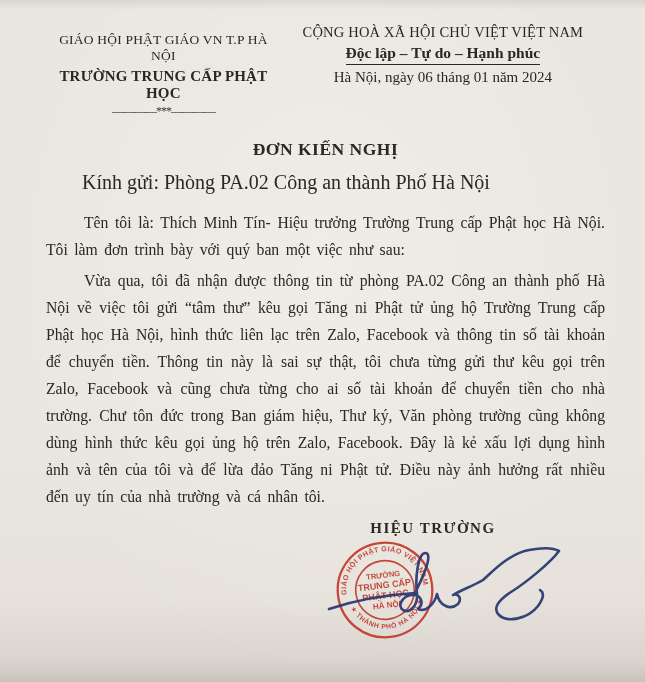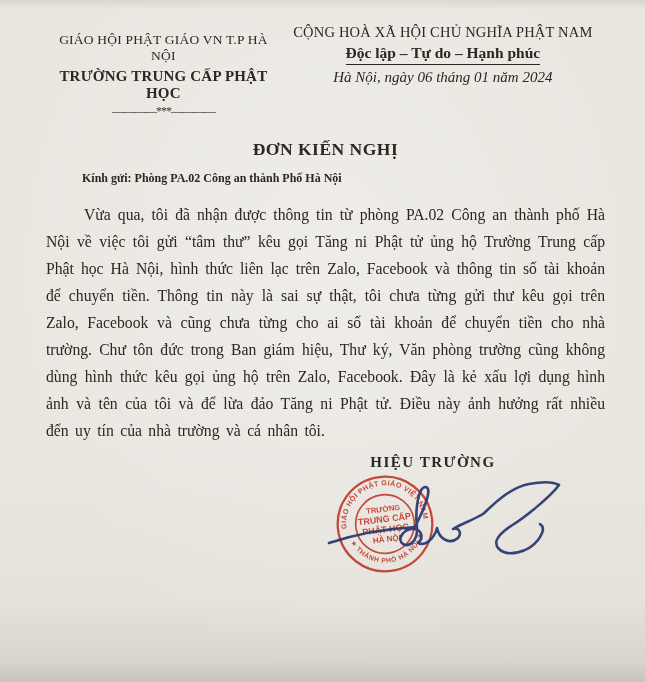--- a/index.html
+++ b/index.html
@@ -19,24 +19,24 @@
   
   .hdr{display:flex;}
   .hdr-left{width:42%;text-align:center;padding-top:8px;}
   .hdr-right{width:58%;text-align:center;}
   .org1{font-size:13.5px;letter-spacing:.2px;}
   .org2{font-size:15px;font-weight:bold;margin-top:4px;letter-spacing:.2px;}
   .sep{font-size:12px;margin-top:2px;color:#3a362f;letter-spacing:-1px;}
   .nat1{font-size:14.5px;letter-spacing:.2px;}
   .motto{display:inline-block;font-size:15.5px;font-weight:bold;margin-top:3px;
          border-bottom:1.5px solid #2b2721;padding-bottom:2px;}
-  .pdate{font-size:15px;font-style:italic;margin-top:4px;}
+  .pdate{font-size:15px;margin-top:4px;}
   
   .title{text-align:center;font-weight:bold;font-size:17.5px;margin-top:20px;letter-spacing:.5px;}
-  .recipient{font-weight:bold;font-size:12px;margin:11px 0 15px 0;padding-left:36px;}
+  .recipient{font-weight:normal;font-size:20px;margin:11px 0 15px 0;padding-left:36px;}
   p.para{font-size:15.7px;line-height:27px;text-align:justify;text-indent:38px;
          word-spacing:2.5px;margin:4px 0 0 0;}
   p.closing{text-align:left;}
   
   .sign{width:300px;margin:10px 22px 0 auto;text-align:center;}
   .role{font-size:15px;font-weight:bold;letter-spacing:1.5px;}
   .seal{position:relative;height:114px;}
   .stamp-svg{position:absolute;left:50px;top:1px;width:104px;height:104px;opacity:.92;}
   .sig-svg{position:absolute;left:38px;top:6px;width:254px;height:100px;}
   .stamp-ring-text{font-family:"Liberation Sans","DejaVu Sans",sans-serif;font-weight:bold;}
@@ -48,30 +48,31 @@
 <div class="page">
   <div class="inner">
 
     <div class="hdr">
       <div class="hdr-left">
         <div class="org1">GIÁO HỘI PHẬT GIÁO VN T.P HÀ NỘI</div>
         <div class="org2">TRƯỜNG TRUNG CẤP PHẬT HỌC</div>
         <div class="sep">————***————</div>
       </div>
       <div class="hdr-right">
-        <div class="nat1">CỘNG HOÀ XÃ HỘI CHỦ NGHĨA PHẬT NAM</div>
+        <div class="nat1">CỘNG HOÀ XÃ HỘI CHỦ VIỆT VIỆT NAM</div>
         <div><span class="motto">Độc lập – Tự do – Hạnh phúc</span></div>
         <div class="pdate">Hà Nội, ngày 06 tháng 01 năm 2024</div>
       </div>
     </div>
 
     <div class="title">ĐƠN KIẾN NGHỊ</div>
 
     <div class="recipient">Kính gửi: Phòng PA.02 Công an thành Phố Hà Nội</div>
 
+    <p class="para">Tên tôi là: Thích Minh Tín- Hiệu trưởng Trường Trung cấp Phật học Hà Nội. Tôi làm đơn trình bày với quý ban một việc như sau:</p>
     <p class="para">Vừa qua, tôi đã nhận được thông tin từ phòng PA.02 Công an thành phố Hà Nội về việc tôi gửi “tâm thư” kêu gọi Tăng ni Phật tử ủng hộ Trường Trung cấp Phật học Hà Nội, hình thức liên lạc trên Zalo, Facebook và thông tin số tài khoản để chuyển tiền. Thông tin này là sai sự thật, tôi chưa từng gửi thư kêu gọi trên Zalo, Facebook và cũng chưa từng cho ai số tài khoản để chuyển tiền cho nhà trường. Chư tôn đức trong Ban giám hiệu, Thư ký, Văn phòng trường cũng không dùng hình thức kêu gọi ủng hộ trên Zalo, Facebook. Đây là kẻ xấu lợi dụng hình ảnh và tên của tôi và để lừa đảo Tăng ni Phật tử. Điều này ảnh hưởng rất nhiều đến uy tín của nhà trường và cá nhân tôi.</p>
 
     <div class="sign">
       <div class="role">HIỆU TRƯỜNG</div>
 
       <div class="seal">
 
         <svg class="stamp-svg" viewBox="0 0 110 110" aria-hidden="true">
           <g transform="rotate(-7 55 55)" fill="none" stroke="#c13a2d">
             <circle cx="55" cy="55" r="50" stroke-width="2.4"></circle>

